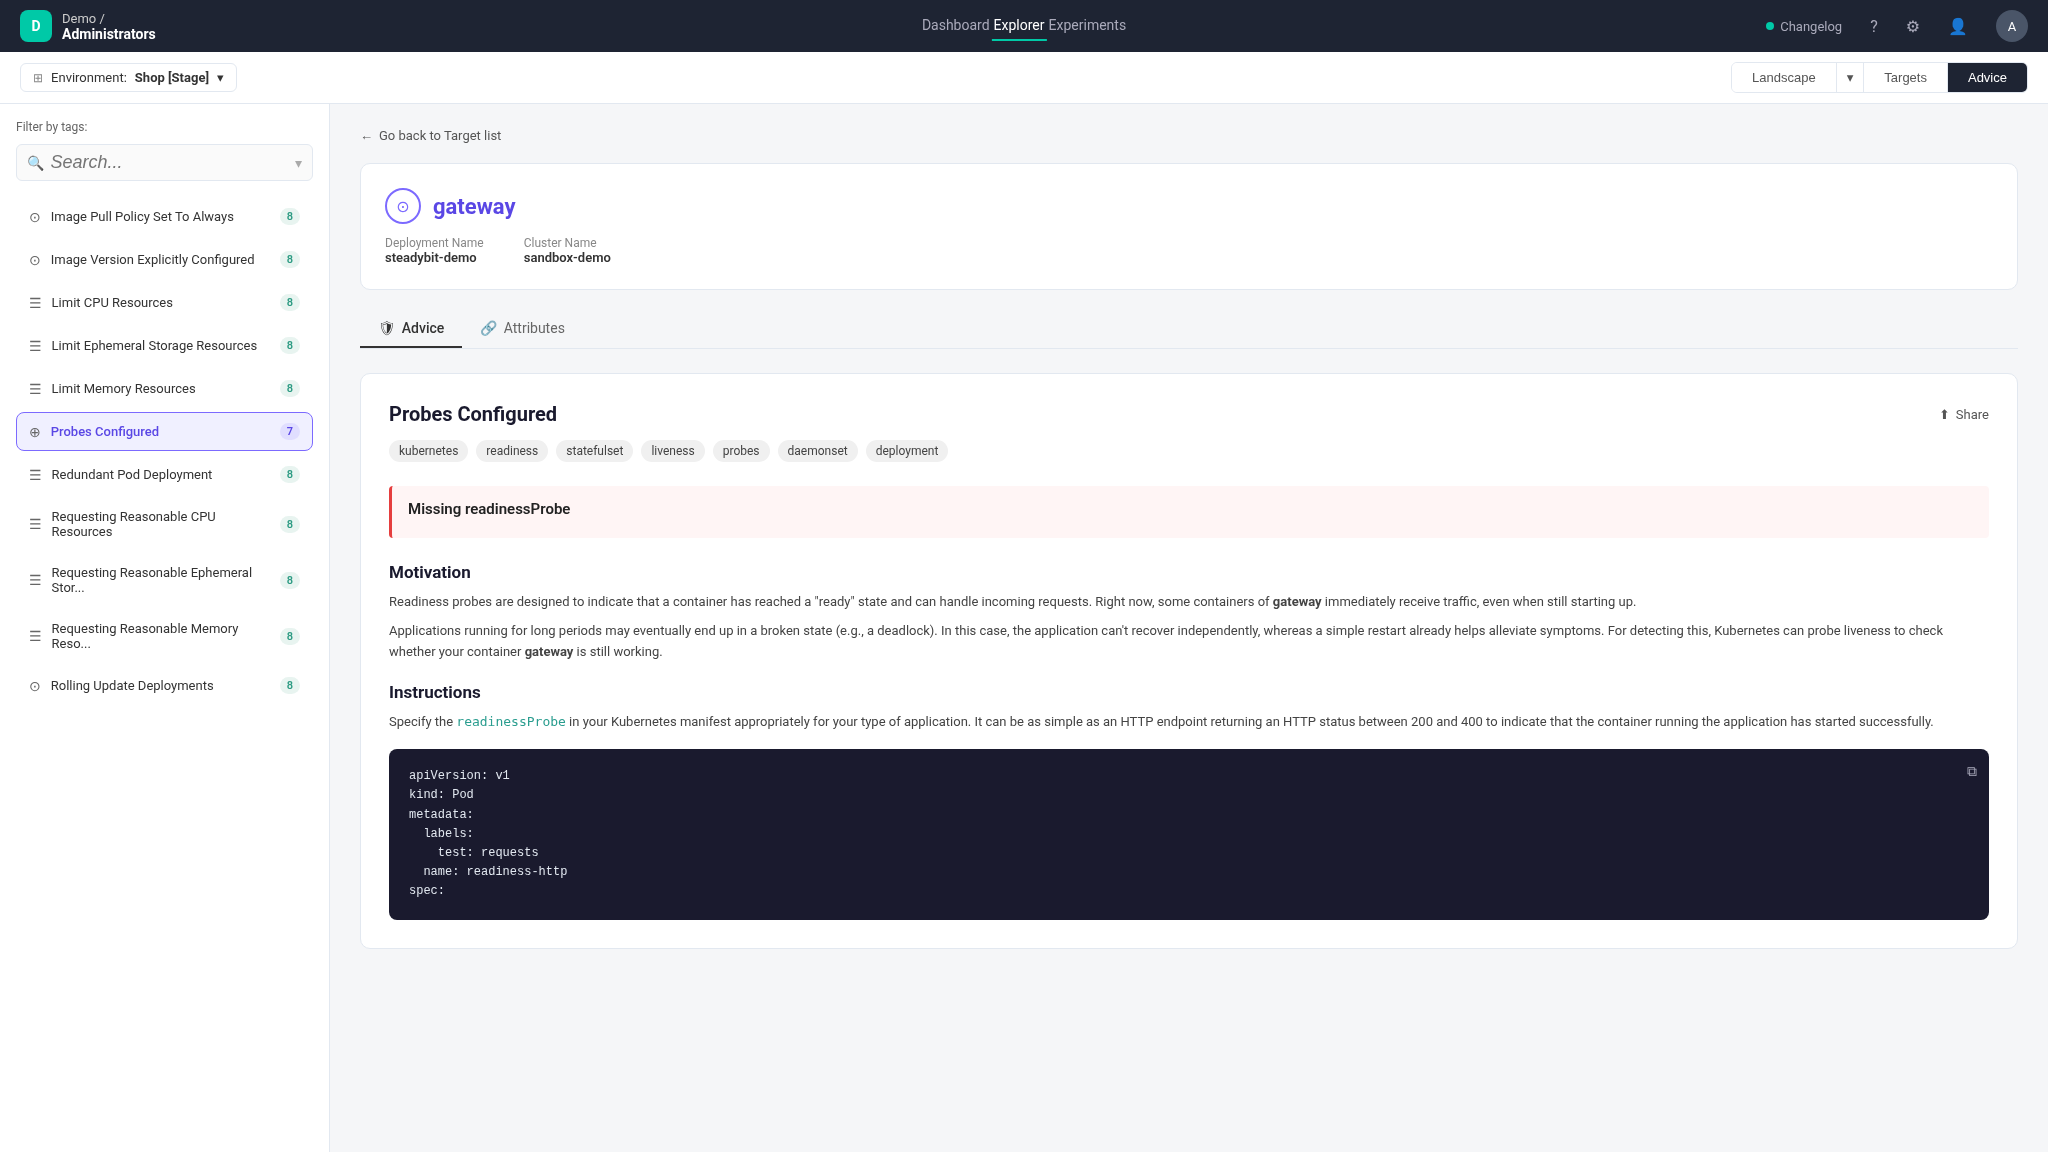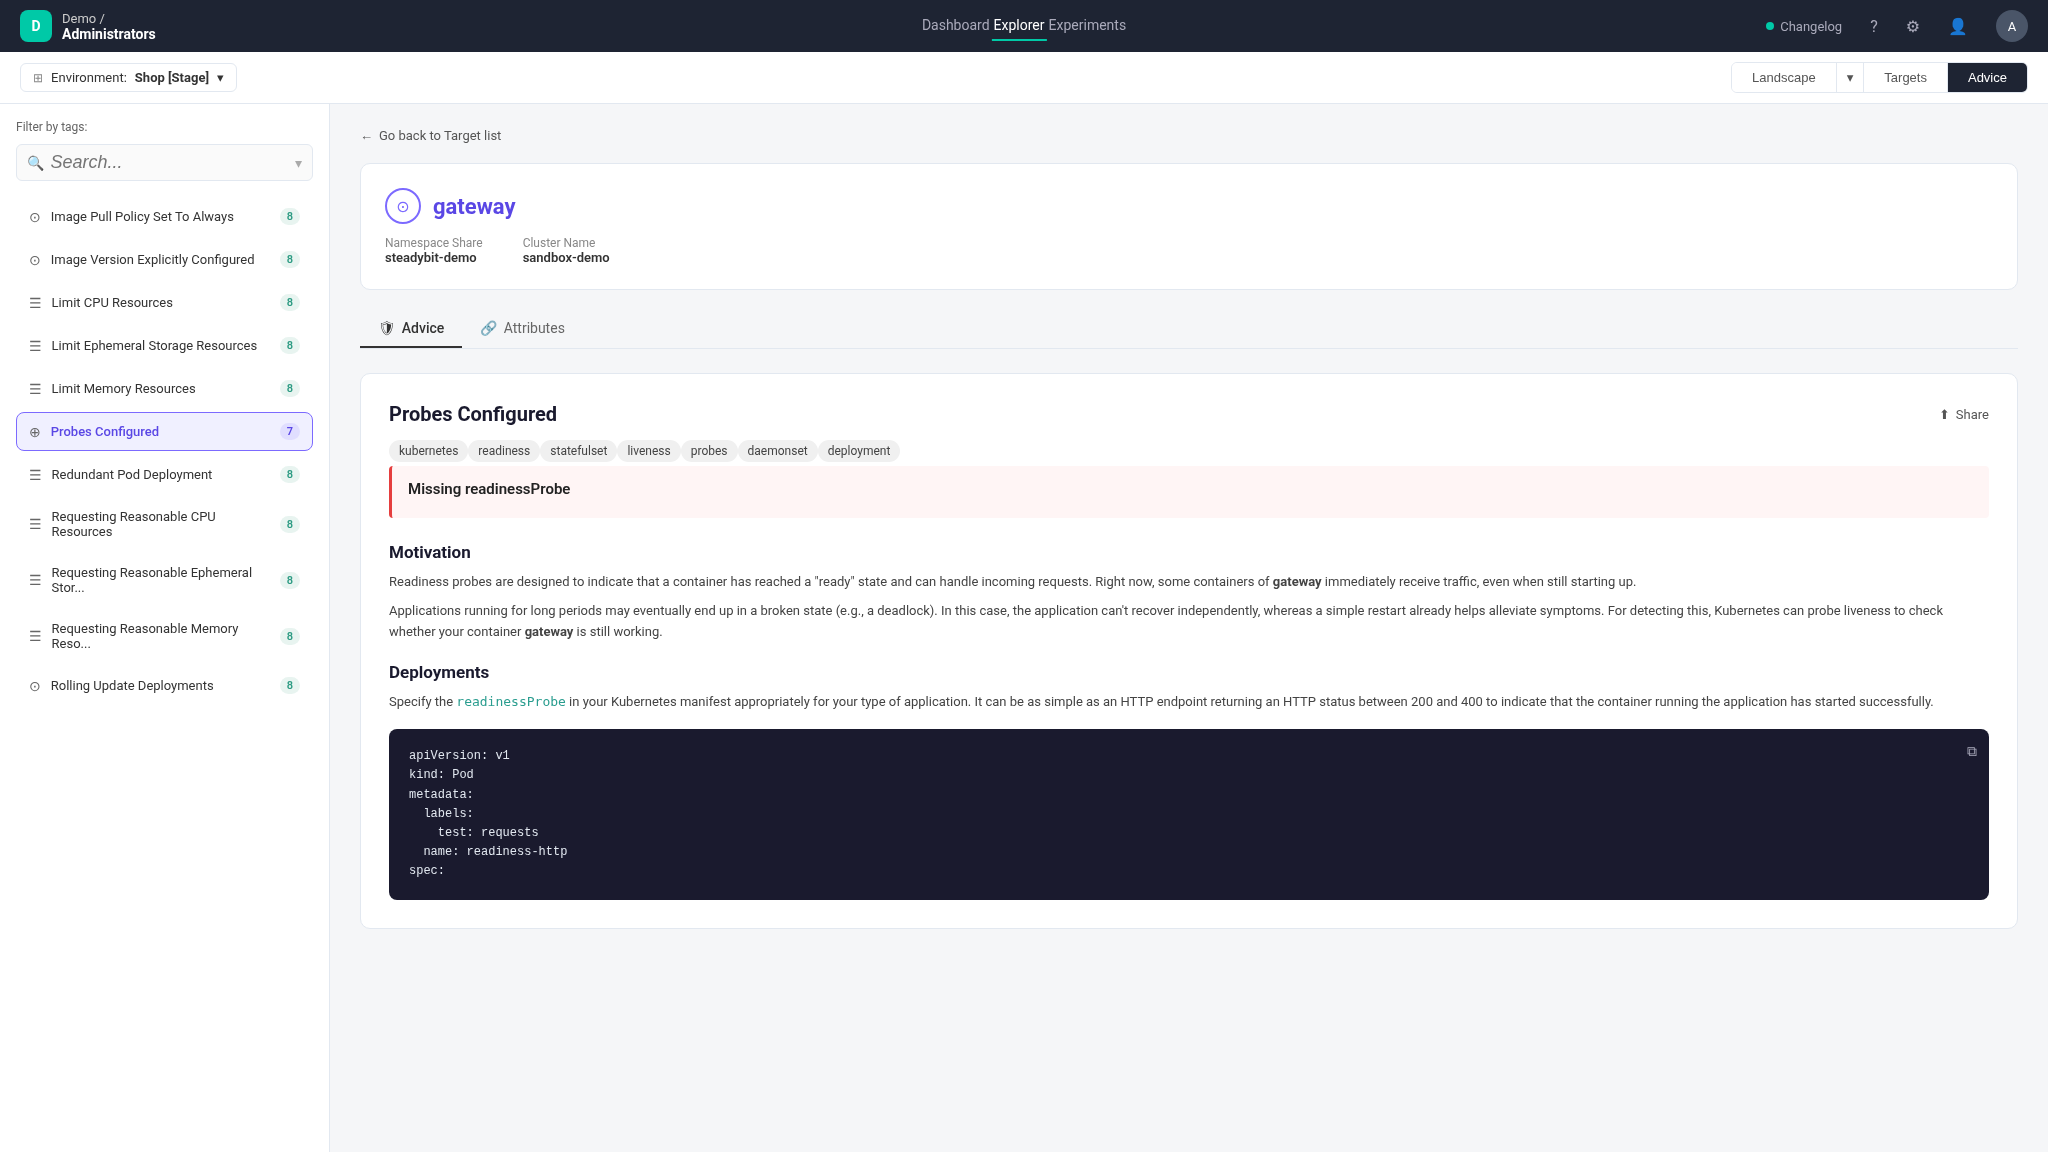--- a/index.html
+++ b/index.html
@@ -156,21 +156,21 @@
     }
     .inner-tab.active { color: #333; border-bottom: 2px solid #333; font-weight: 500; }
 
     
     .advice-section { background: #fff; border: 1px solid #e2e8f0; border-radius: 10px; padding: 28px; }
 
     .section-header { display: flex; align-items: center; justify-content: space-between; margin-bottom: 14px; }
     .section-title { font-size: 20px; font-weight: 700; }
     .share-btn { display: flex; align-items: center; gap: 6px; color: #555; font-size: 13px; cursor: pointer; }
 
-    .tags-row { display: flex; gap: 0; flex-wrap: wrap; margin-bottom: 4px; }
+    .tags-row { display: flex; gap: 8px; flex-wrap: wrap; margin-bottom: 24px; }
     .tag {
       background: #f0f0f0; color: #444;
       font-size: 12px; padding: 4px 10px; border-radius: 12px;
     }
 
     .action-box {
       border-left: 3px solid #e53e3e;
       background: #fff5f5;
       padding: 14px 16px;
       border-radius: 4px;
@@ -317,21 +317,21 @@
       <span>Go back to Target list</span>
     </div>
 
     <div class="target-card">
       <div class="target-header">
         <div class="target-icon">⊙</div>
         <div class="target-name">gateway</div>
       </div>
       <div class="target-meta">
         <div class="meta-group">
-          <div class="meta-label">Namespace Share</div>
+          <div class="meta-label">Deployment Name</div>
           <div class="meta-value">steadybit-demo</div>
         </div>
         <div class="meta-group">
           <div class="meta-label">Cluster Name</div>
           <div class="meta-value">sandbox-demo</div>
         </div>
       </div>
     </div>
 
     <div class="inner-tabs">
@@ -369,21 +369,21 @@
       </div>
 
       <div class="motivation-title">Motivation</div>
       <div class="motivation-text">
         Readiness probes are designed to indicate that a container has reached a "ready" state and can handle incoming requests. Right now, some containers of <span class="highlight">gateway</span> immediately receive traffic, even when still starting up.
       </div>
       <div class="motivation-text">
         Applications running for long periods may eventually end up in a broken state (e.g., a deadlock). In this case, the application can't recover independently, whereas a simple restart already helps alleviate symptoms. For detecting this, Kubernetes can probe liveness to check whether your container <span class="highlight">gateway</span> is still working.
       </div>
 
-      <div class="instructions-title">Deployments</div>
+      <div class="instructions-title">Instructions</div>
       <div class="instructions-text">
         Specify the <span class="code-inline">readinessProbe</span> in your Kubernetes manifest appropriately for your type of application. It can be as simple as an HTTP endpoint returning an HTTP status between 200 and 400 to indicate that the container running the application has started successfully.
       </div>
 
       <div class="code-block">
         <span class="copy-btn">⧉</span>
         <div class="code-line">apiVersion: v1</div>
         <div class="code-line">kind: Pod</div>
         <div class="code-line">metadata:</div>
         <div class="code-line">  labels:</div>

